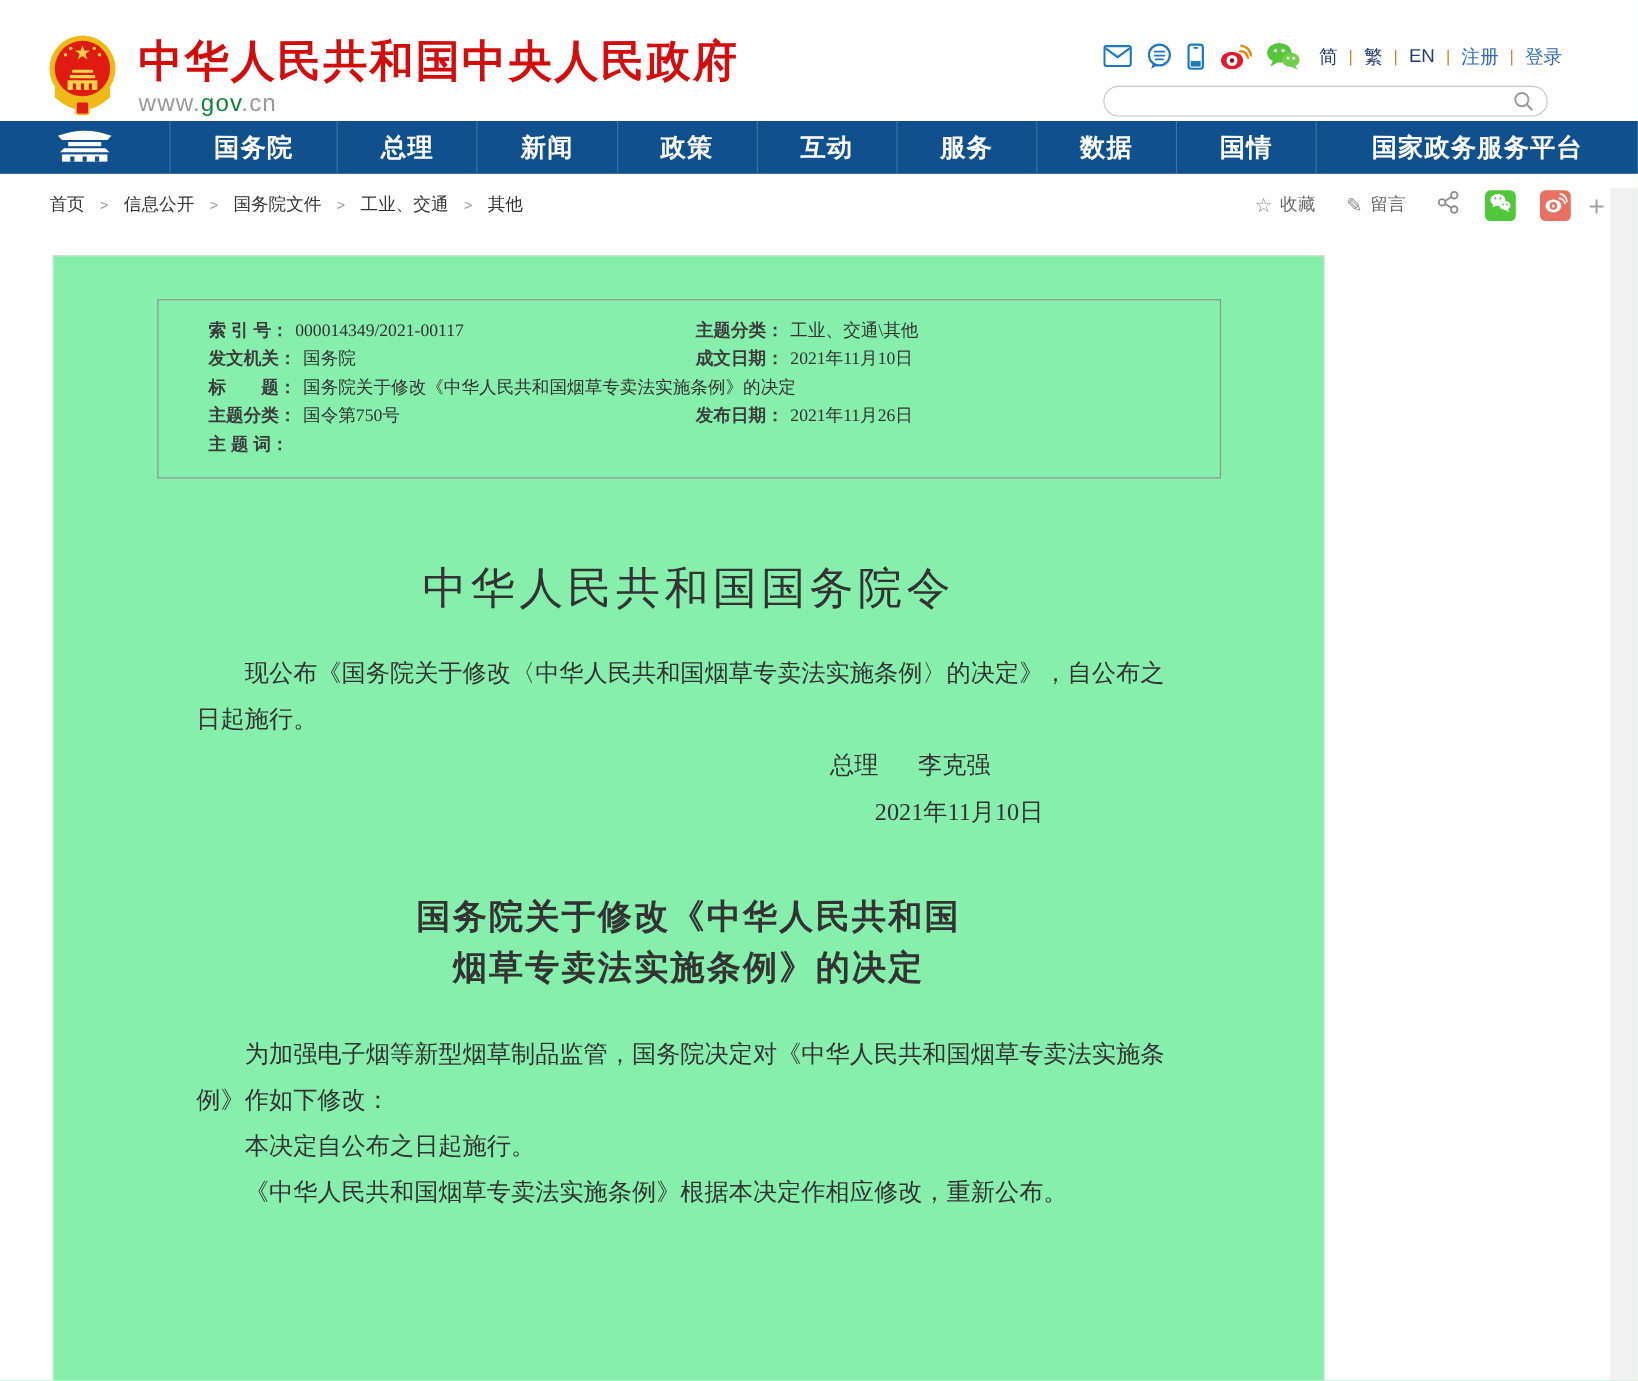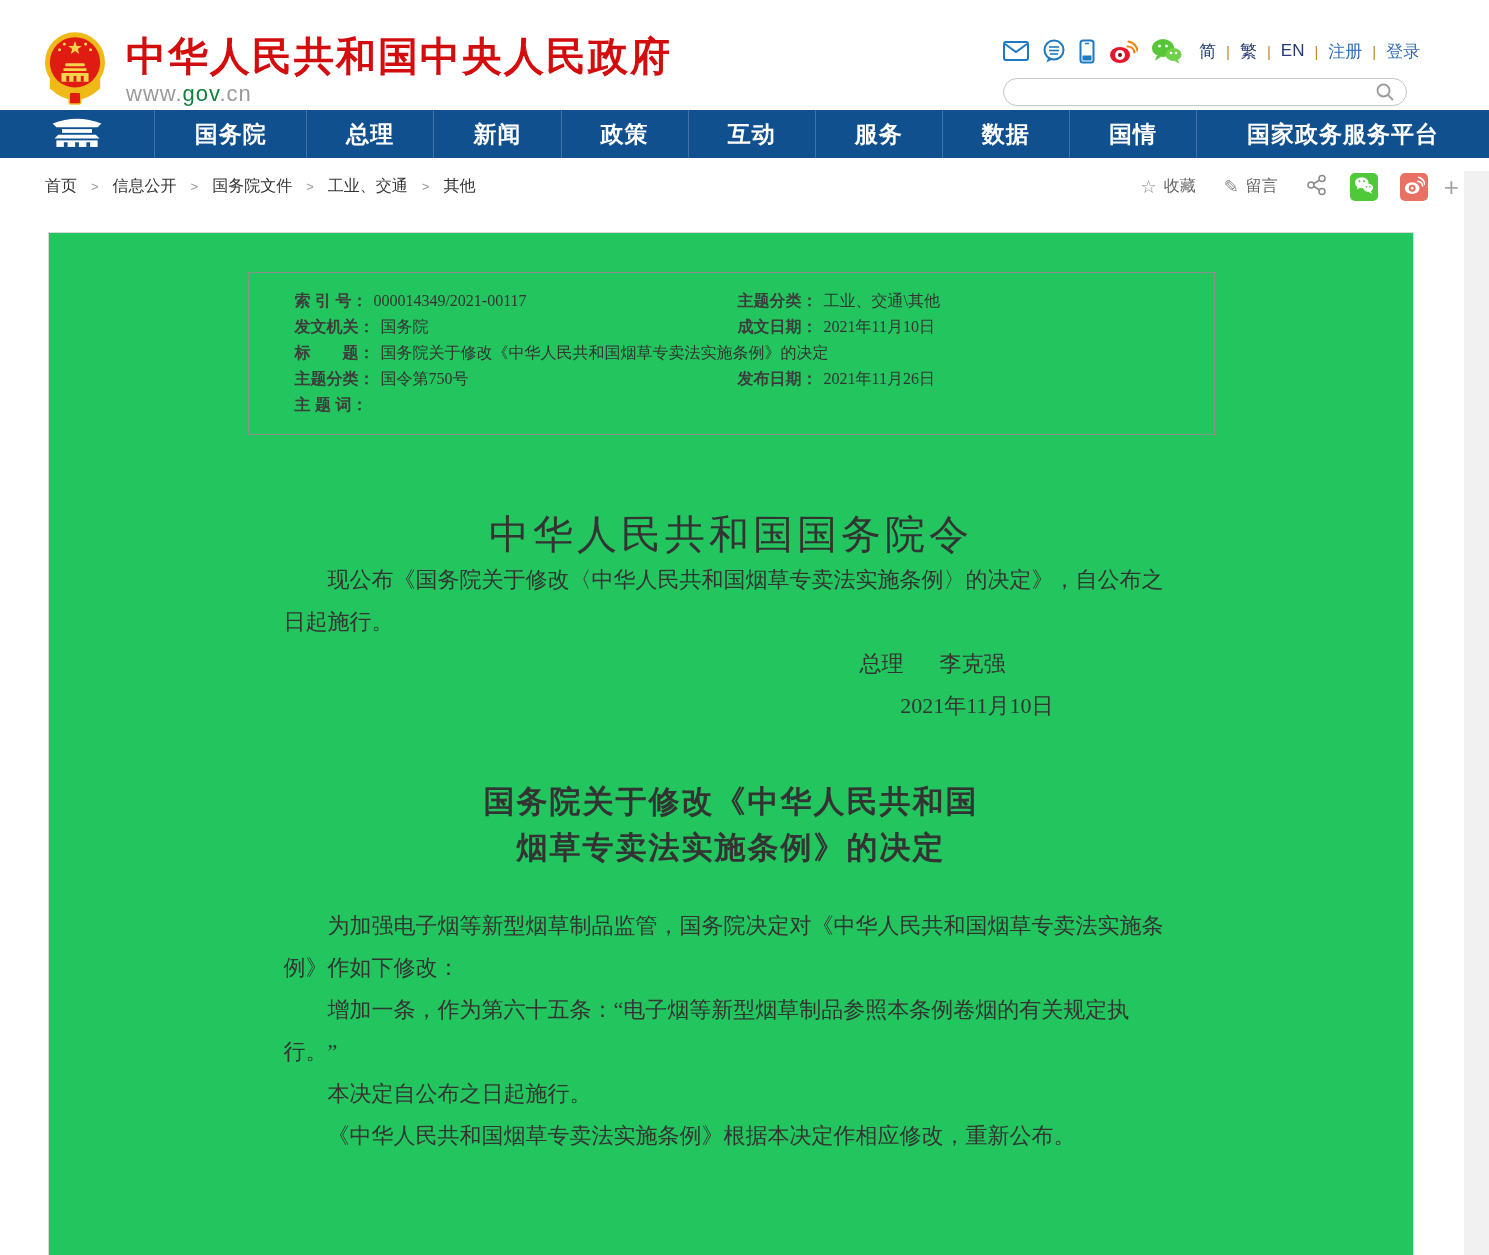--- a/index.html
+++ b/index.html
@@ -65,40 +65,40 @@
   .icon-sq {
     width:28px; height:28px; border-radius:5px; margin-left:22px;
     display:flex; align-items:center; justify-content:center; cursor:pointer;
   }
   .wechat-sq { background:#4fc83a; }
   .weibo-sq { background:#e87164; }
   .plus-btn { margin-left:16px; font-size:26px; color:#a6a6a6; line-height:1; cursor:pointer; }
 
   
   .content-panel {
-    position:absolute; left:48px; top:232px; width:1366px; height:1023px;
-    border:1px solid #d9d9d9; border-bottom:none; background:#22c55e;
+    position:absolute; left:48px; top:232px; width:1156px; height:1023px;
+    border:1px solid #d9d9d9; border-bottom:none; background:#86efac;
   }
 
   .meta-box {
     width:967px; margin:39px auto 0; border:1px solid #8f8f8f;
     padding:15px 20px 16px 46px; font-size:16px;
   }
   .meta-row { display:flex; line-height:26px; }
   .cell-left { width:443px; flex:0 0 auto; }
   .cell-full { width:100%; }
   .cell-right { flex:1; }
   .meta-label { font-weight:bold; color:#3c3c3c; }
   .meta-value { color:#333; font-family:"Liberation Serif","DejaVu Serif",serif; margin-left:6px; }
 
   .doc { width:895px; margin:0 auto; font-family:"Liberation Serif","DejaVu Serif",serif; color:#333; }
   .doc-h1 { margin:76px 0 0; text-align:center; font-size:40px; font-weight:normal; letter-spacing:4px; line-height:48px; }
   .doc-no { margin:10px 0 0; text-align:center; font-size:19px; line-height:26px; }
   .body-line { margin:0; font-size:22px; line-height:42px; text-indent:2em; }
-  .announce { }
+  .announce { margin-top:32px; }
   .sign-name { margin:0; font-size:22px; line-height:42px; text-align:right; padding-right:173px; }
   .sig-gap { display:inline-block; width:36px; }
   .sign-date { margin:0; font-size:22px; line-height:42px; text-align:right; padding-right:125px; }
   .doc-h2 { margin:52px 0 0; text-align:center; font-size:31px; font-weight:bold; line-height:46px; letter-spacing:2px; }
   .paras { margin-top:34px; }
 
   .right-gutter {
     position:absolute; right:0; top:171px; width:25px; height:1084px;
     background:#f1f1f1;
   }
@@ -332,20 +332,19 @@
 
     <p class="body-line announce">现公布《国务院关于修改〈中华人民共和国烟草专卖法实施条例〉的决定》，自公布之日起施行。</p>
 
     <p class="sign-name"><span>总理</span><span class="sig-gap"></span><span>李克强</span></p>
     <p class="sign-date">2021年11月10日</p>
 
     <h2 class="doc-h2"><span>国务院关于修改《中华人民共和国</span><br><span>烟草专卖法实施条例》的决定</span></h2>
 
     <div class="paras">
       <p class="body-line">为加强电子烟等新型烟草制品监管，国务院决定对《中华人民共和国烟草专卖法实施条例》作如下修改：</p>
-      <p class="body-line">增加一条，作为第六十五条：“电子烟等新型烟草制品参照本条例卷烟的有关规定执行。”</p>
       <p class="body-line">本决定自公布之日起施行。</p>
       <p class="body-line">《中华人民共和国烟草专卖法实施条例》根据本决定作相应修改，重新公布。</p>
     </div>
   </article>
 </main>
 
 <div class="right-gutter"></div>
 
 </body></html>

